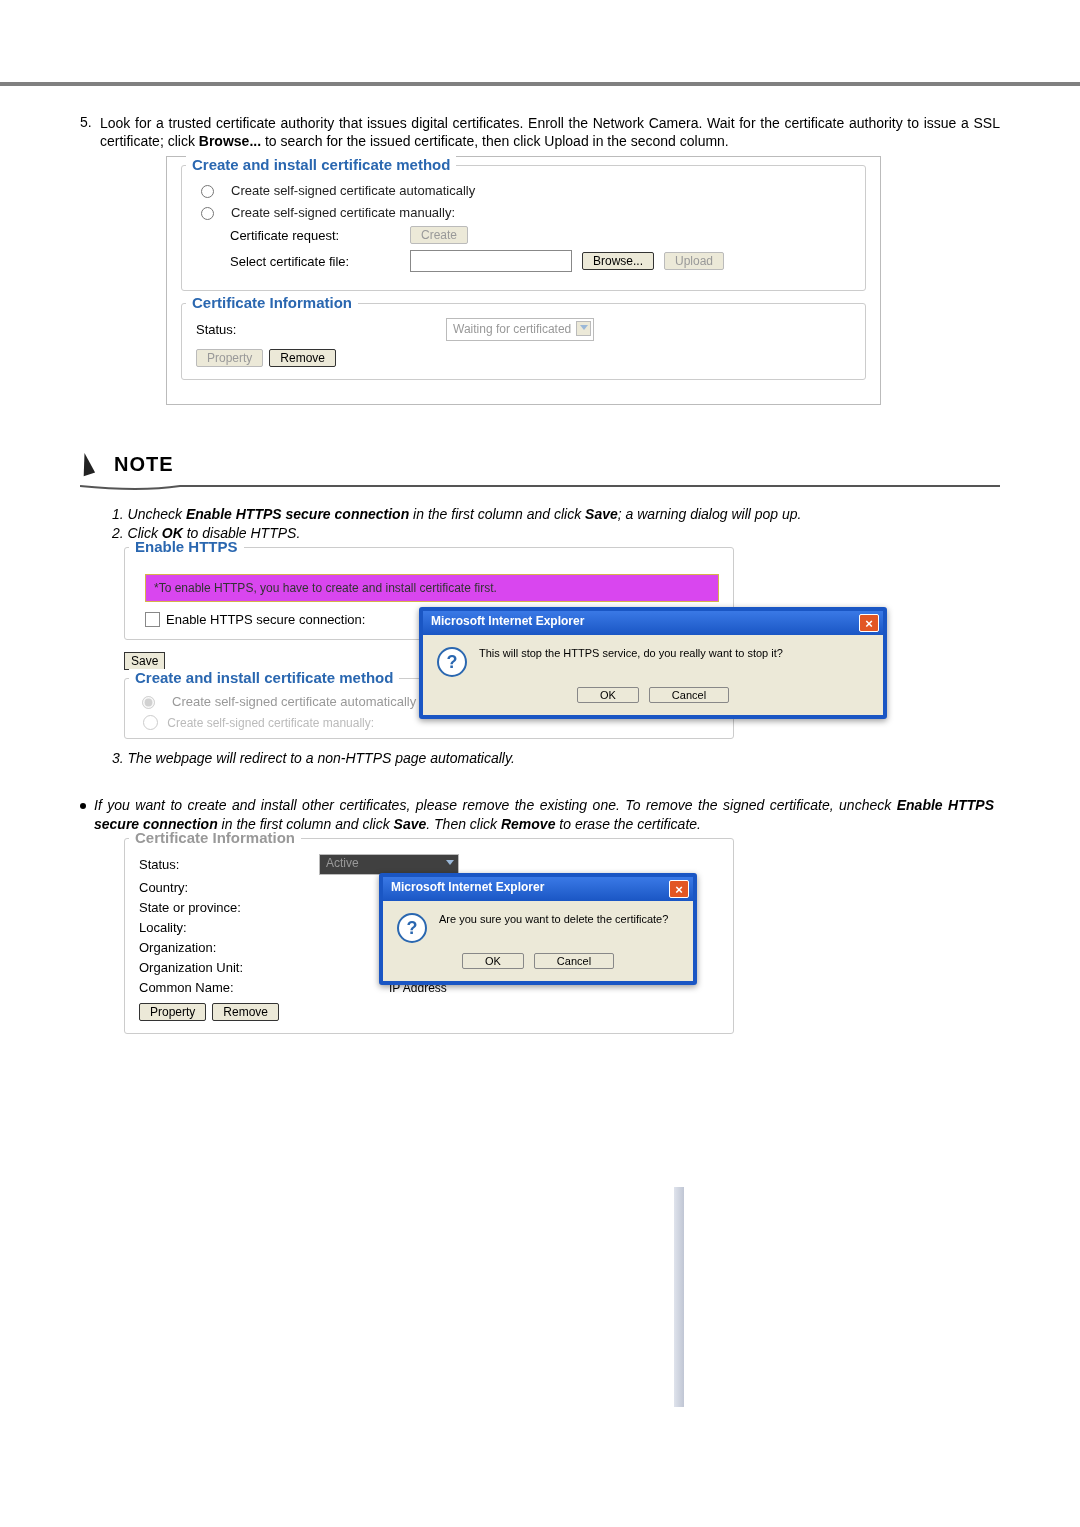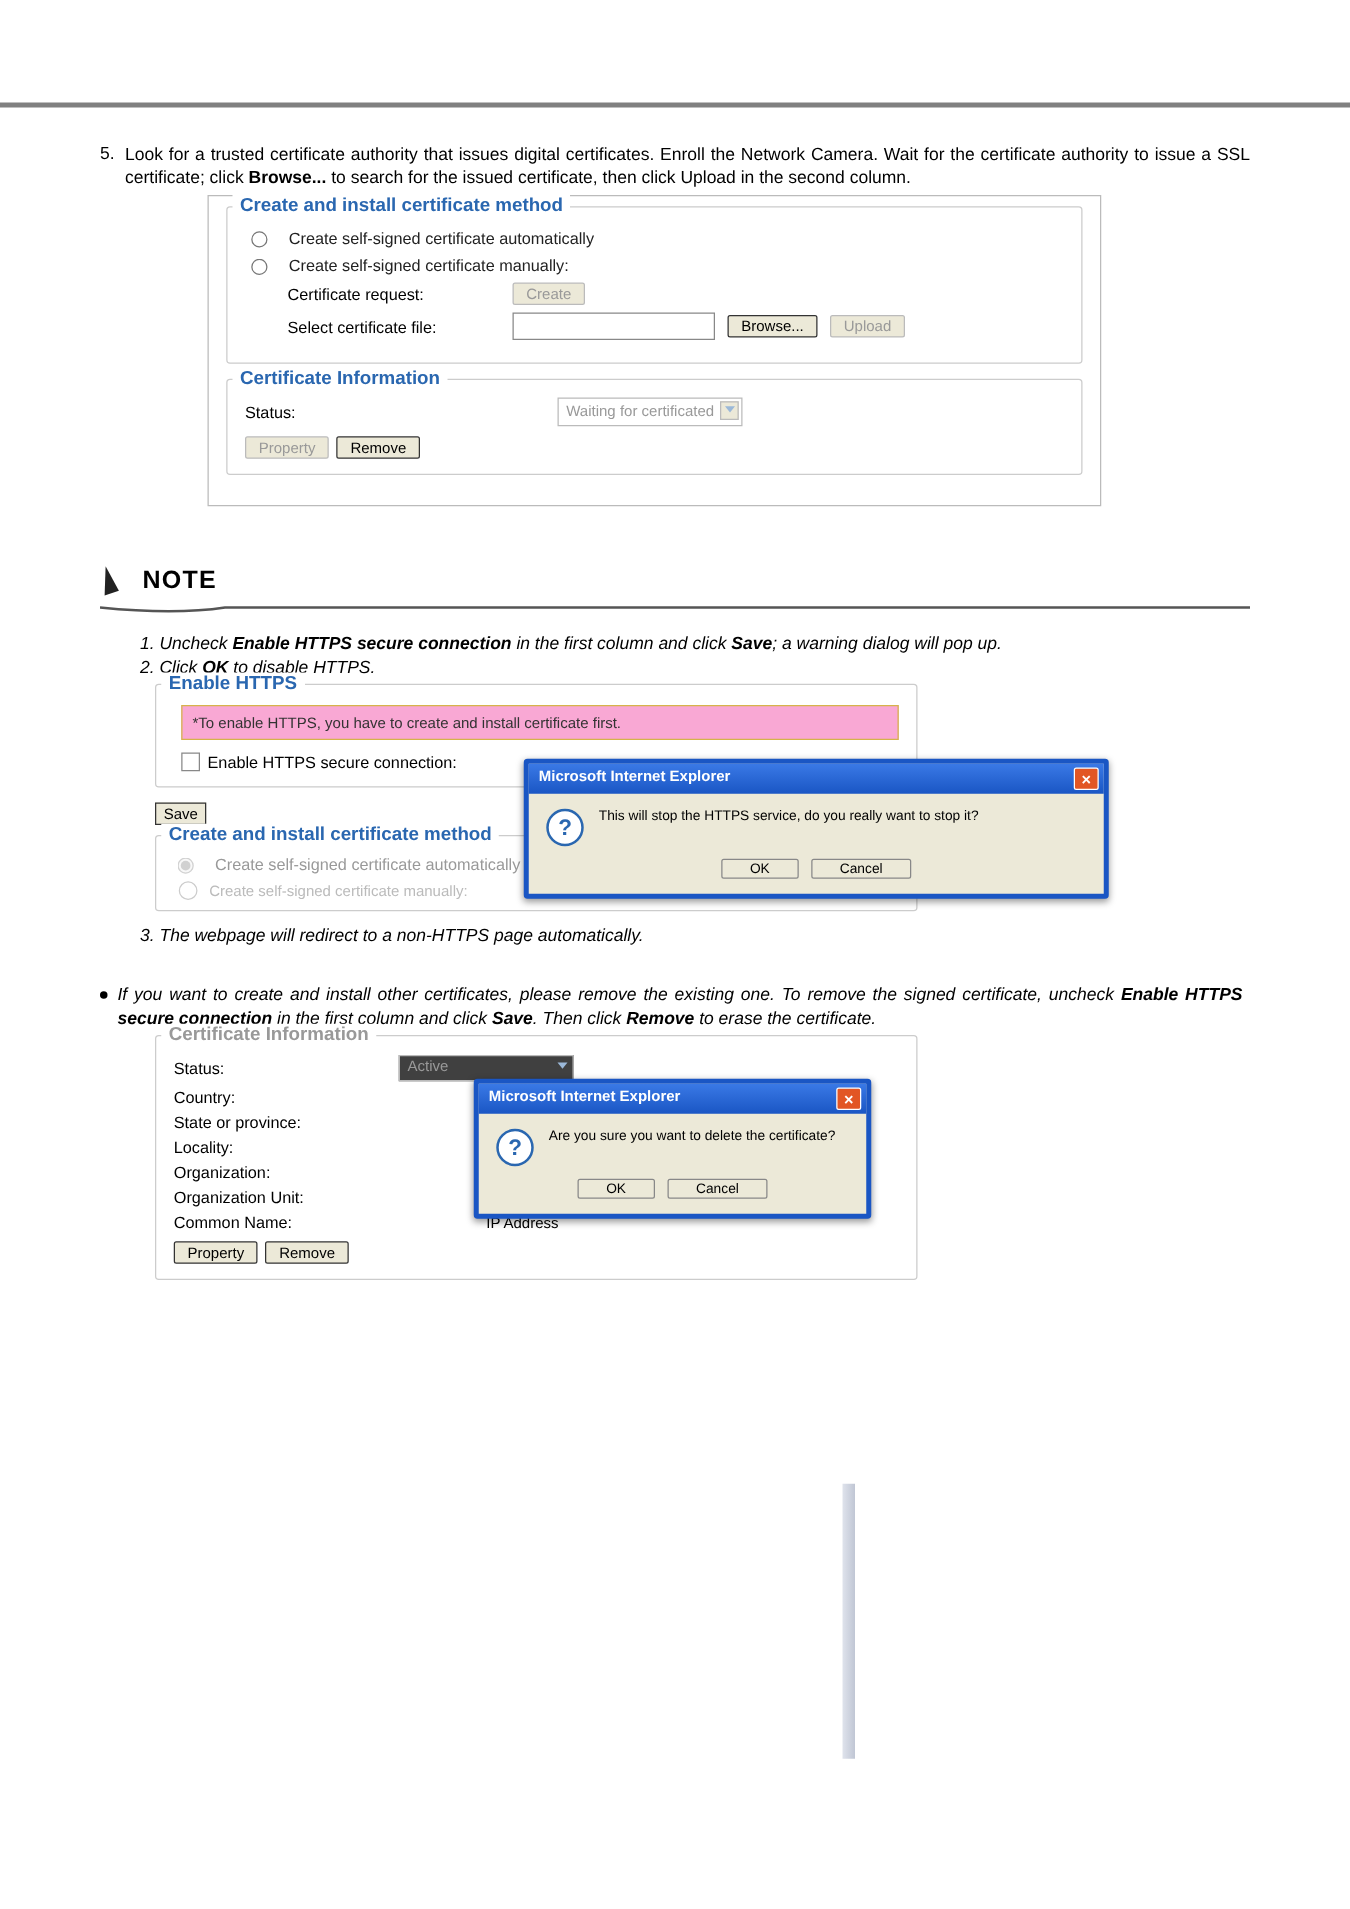--- a/index.html
+++ b/index.html
@@ -30,22 +30,22 @@
   .note-pen { width:0; height:0; border-left:8px solid transparent; border-right:4px solid transparent; border-bottom:22px solid #222; transform:rotate(-18deg); margin-bottom:2px; }
   .note-label { font-family:Arial,sans-serif; font-weight:bold; font-size:20px; letter-spacing:1px; }
   .note-underline { position:relative; margin-top:-2px; }
   .note-underline svg { width:100%; height:12px; }
   .list { margin:10px 0 0 0; padding:0 6px 0 0; }
   .bullet-row { display:flex; align-items:flex-start; gap:8px; font-style:italic; line-height:1.35; margin-bottom:2px; }
   .bullet-dot { width:6px; height:6px; background:#000; border-radius:50%; margin-top:7px; flex-shrink:0; }
   .numline { margin-left:32px; font-style:italic; line-height:1.35; }
   .bold-i { font-weight:bold; font-style:italic; }
   .img2-outer { margin:4px 0 0 44px; position:relative; width:760px; }
-  .enable-panel { border:1px solid #ccc; border-radius:3px; padding:10px 14px 12px 14px; position:relative; width:610px; box-sizing:border-box; font-family:Arial,sans-serif; }
-  .hint-box { border:1px solid #d6b34a; background:#f9a8d4; padding:6px 8px; font-size:12px; margin:6px 0 10px 6px; color:#333; }
+  .enable-panel { border:1px solid #ccc; border-radius:3px; padding:20px 14px 12px 14px; position:relative; width:610px; box-sizing:border-box; font-family:Arial,sans-serif; }
+  .hint-box { border:1px solid #d6b34a; background:#d946ef; padding:6px 8px; font-size:12px; margin:6px 0 10px 6px; color:#333; }
   .chk-row { display:flex; align-items:center; gap:6px; margin:0 0 0 6px; font-size:13px; }
   .chk { width:13px; height:13px; border:1px solid #888; background:#fff; display:inline-block; }
   .save-row { margin:12px 0 4px 0; }
   .save-btn { border:1px solid #333; padding:1px 6px; font-size:12px; background:#ece9d8; }
   .method2 { border:1px solid #ccc; border-top:1px solid #ccc; border-radius:3px; padding:8px 12px; position:relative; width:610px; box-sizing:border-box; margin-top:8px; }
   .cutoff-row { color:#bbb; font-size:12px; margin-left:6px; }
   .xp-dialog { position:absolute; border:4px solid #1a56c4; border-radius:3px; background:#ece9d8; box-shadow:0 2px 6px rgba(0,0,0,0.4); font-family:Tahoma,Arial,sans-serif; font-size:11px; }
   .xp-titlebar { background:linear-gradient(#3a79e6,#1a56c4); color:#fff; font-weight:bold; padding:3px 4px 3px 8px; display:flex; justify-content:space-between; font-size:12px; height:18px; }
   .xp-close { width:18px; height:16px; background:#e25624; border:1px solid #fff; border-radius:2px; display:flex; align-items:center; justify-content:center; color:#fff; font-weight:bold; font-size:13px; line-height:1; }
   .xp-body { padding:12px 14px 10px 14px; display:flex; gap:12px; align-items:flex-start; }

